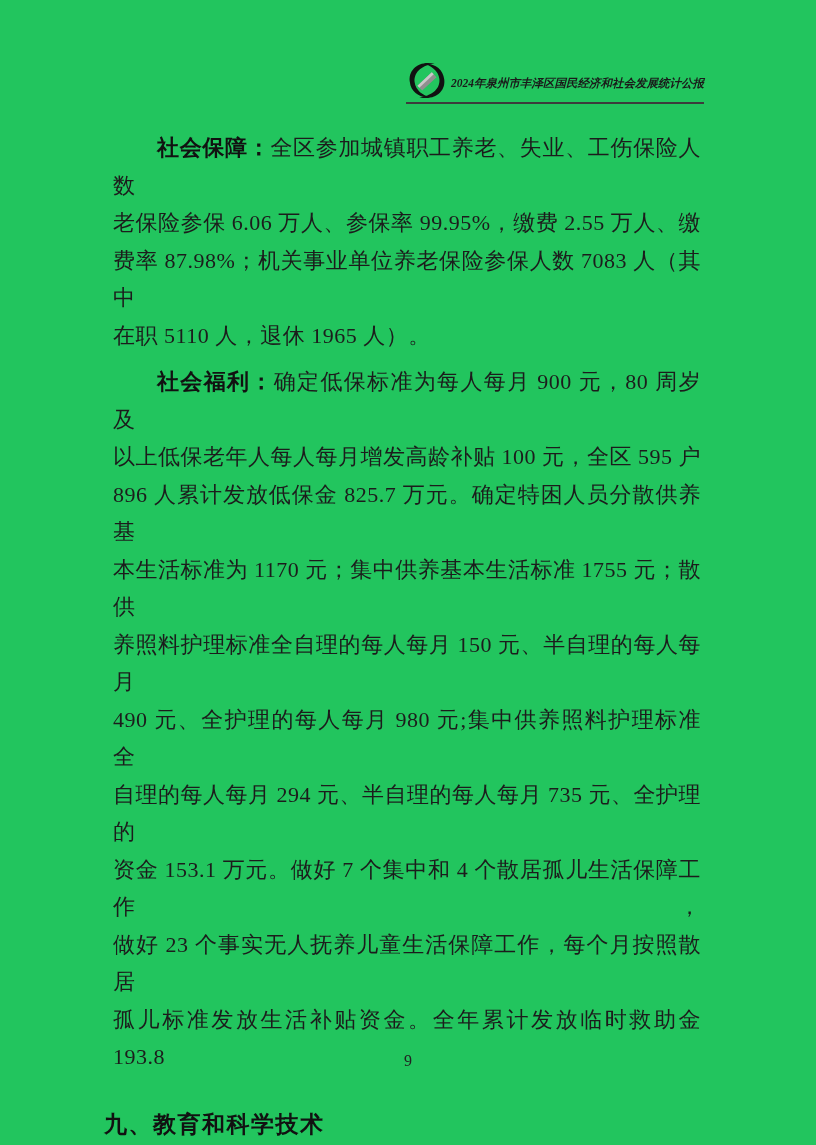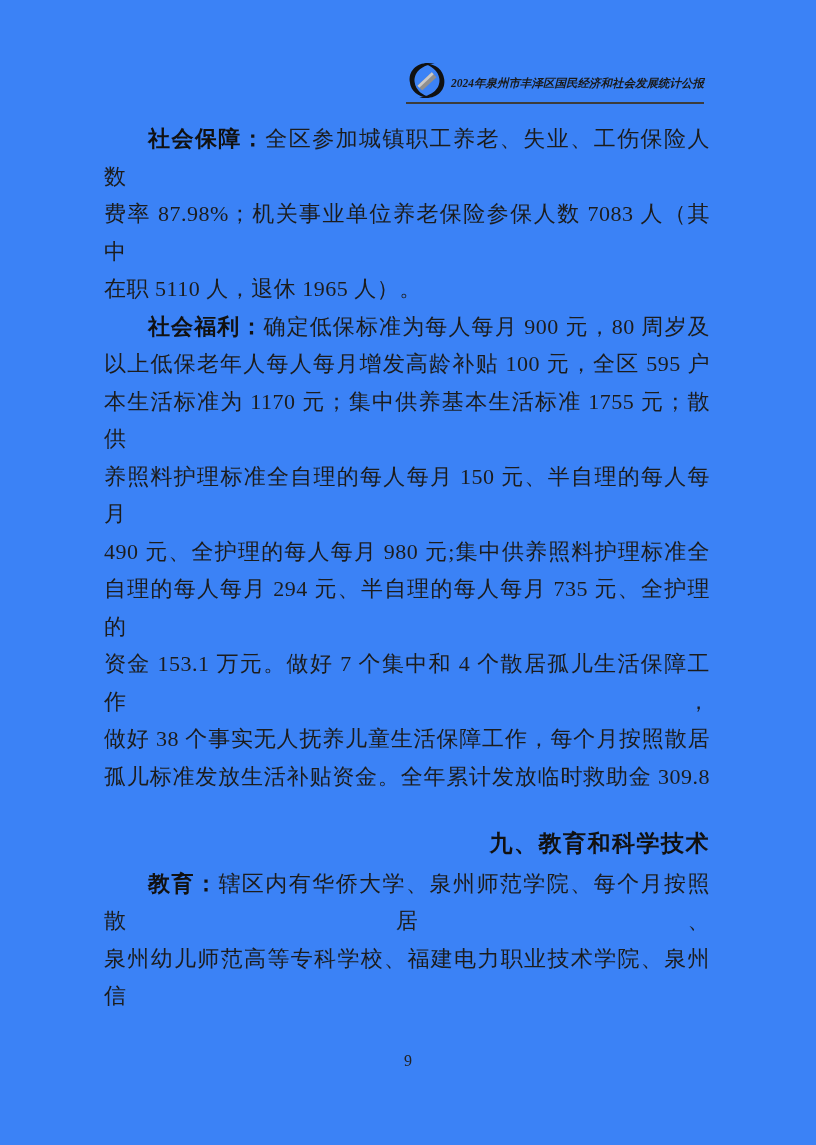--- a/index.html
+++ b/index.html
@@ -1,17 +1,17 @@
 <!DOCTYPE html>
 <html><head>
 <meta charset="utf-8">
 <style>
   html,body { margin:0; padding:0; background:#ffffff; }
   .page {
-    position:relative; width:816px; height:1145px; background:#3b82f6;
+    position:relative; width:816px; height:1145px; background:#22c55e;
     overflow:hidden; color:#1c1c1c;
     font-family:"Liberation Serif","DejaVu Serif",serif;
   }
   
   .header {
     position:absolute; left:406px; top:58px; width:298px; height:46px;
     display:flex; align-items:center; gap:3px;
     border-bottom:2px solid #3c3c3c; box-sizing:border-box;
   }
   .logo { flex:0 0 auto; width:42px; height:42px; display:inline-block; }
@@ -19,32 +19,32 @@
     font-family:"Liberation Serif","DejaVu Serif",serif;
     font-style:italic; font-weight:700; font-size:11.5px;
     color:#1a1a1a; letter-spacing:0px; white-space:nowrap;
     transform:translateY(3px);
   }
   
   .content {
     position:absolute; left:104px; top:120px; width:606px;
     font-size:22px; line-height:37.5px; letter-spacing:0.5px;
   }
-  .paragraph { margin:0; }
+  .paragraph { margin:9px; }
   .line { text-align:justify; text-align-last:justify; white-space:normal; }
   .line.para-first { text-indent:44px; }
   .line.para-last { text-align-last:left; }
   .lead {
     font-family:"Liberation Sans","DejaVu Sans",sans-serif;
     font-weight:700; color:#111;
   }
   .section-heading {
     font-family:"Liberation Sans","DejaVu Sans",sans-serif;
     font-weight:700; font-size:23px; color:#111;
-    text-align:right; line-height:37.5px; margin:30px 0 2px 0;
+    text-align:left; line-height:37.5px; margin:30px 0 2px 0;
     letter-spacing:1.5px;
   }
   
   .footer {
     position:absolute; left:0; top:1052px; width:816px;
     text-align:center; font-size:16px; color:#222;
   }
 </style>
 </head>
 <body>
@@ -62,33 +62,35 @@
           <polygon points="12,28 27,14 29,16 14,30" fill="#c9c9c9"></polygon>
         </g>
       </svg>
     </span>
     <span class="header-title">2024年泉州市丰泽区国民经济和社会发展统计公报</span>
   </div>
 
   <div class="content" id="content">
       <div class="paragraph">
         <div class="line para-first"><b class="lead">社会保障：</b><span>全区参加城镇职工养老、失业、工伤保险人数</span></div>
+        <div class="line">老保险参保 6.06 万人、参保率 99.95%，缴费 2.55 万人、缴</div>
         <div class="line">费率 87.98%；机关事业单位养老保险参保人数 7083 人（其中</div>
         <div class="line para-last">在职 5110 人，退休 1965 人）。</div>
       </div>
       <div class="paragraph">
         <div class="line para-first"><b class="lead">社会福利：</b><span>确定低保标准为每人每月 900 元，80 周岁及</span></div>
         <div class="line">以上低保老年人每人每月增发高龄补贴 100 元，全区 595 户</div>
+        <div class="line">896 人累计发放低保金 825.7 万元。确定特困人员分散供养基</div>
         <div class="line">本生活标准为 1170 元；集中供养基本生活标准 1755 元；散供</div>
         <div class="line">养照料护理标准全自理的每人每月 150 元、半自理的每人每月</div>
         <div class="line">490 元、全护理的每人每月 980 元;集中供养照料护理标准全</div>
         <div class="line">自理的每人每月 294 元、半自理的每人每月 735 元、全护理的</div>
         <div class="line">资金 153.1 万元。做好 7 个集中和 4 个散居孤儿生活保障工作，</div>
-        <div class="line">做好 38 个事实无人抚养儿童生活保障工作，每个月按照散居</div>
-        <div class="line">孤儿标准发放生活补贴资金。全年累计发放临时救助金 309.8</div>
+        <div class="line">做好 23 个事实无人抚养儿童生活保障工作，每个月按照散居</div>
+        <div class="line">孤儿标准发放生活补贴资金。全年累计发放临时救助金 193.8</div>
       </div>
       <div class="section-heading">九、教育和科学技术</div>
       <div class="paragraph">
         <div class="line para-first"><b class="lead">教育：</b><span>辖区内有华侨大学、泉州师范学院、每个月按照散居、</span></div>
         <div class="line">泉州幼儿师范高等专科学校、福建电力职业技术学院、泉州信</div>
       </div>
     </div>
 
   <div class="footer">
     <span>9</span>

